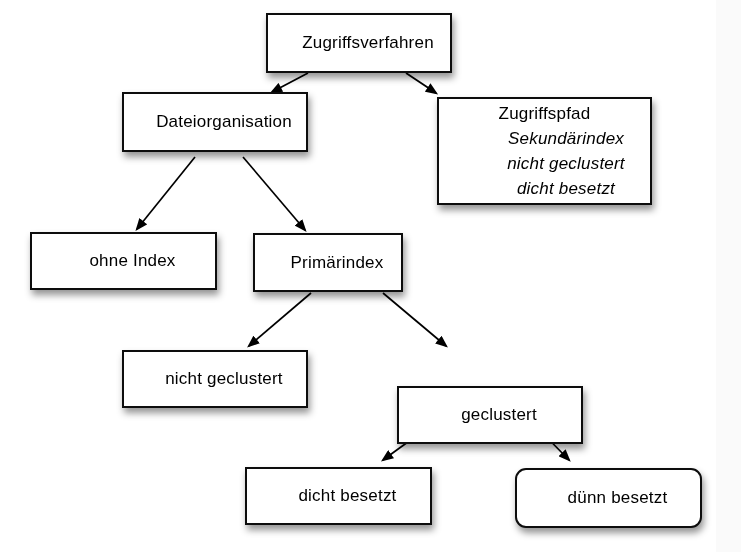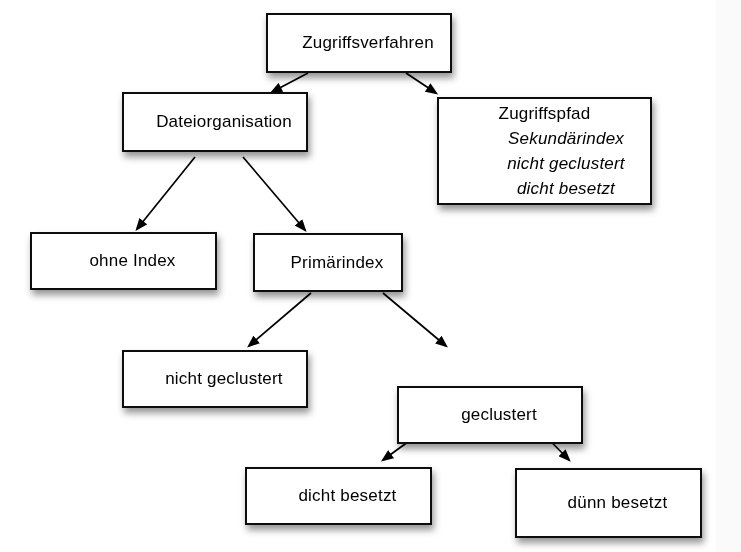--- a/index.html
+++ b/index.html
@@ -47,21 +47,21 @@
 
   
   #n-zugriffsverfahren { left: 266px; top: 13px;  width: 186px; height: 60px; }
   #n-dateiorganisation { left: 122px; top: 92px;  width: 186px; height: 60px; }
   #n-zugriffspfad      { left: 437px; top: 97px;  width: 215px; height: 108px; }
   #n-ohne-index        { left: 30px;  top: 232px; width: 187px; height: 58px; }
   #n-primaerindex      { left: 253px; top: 233px; width: 150px; height: 59px; }
   #n-nicht-geclustert  { left: 122px; top: 350px; width: 186px; height: 58px; }
   #n-geclustert        { left: 397px; top: 351px; width: 186px; height: 58px; margin-top: 35px; }
   #n-dicht-besetzt     { left: 245px; top: 467px; width: 187px; height: 58px; }
-  #n-duenn-besetzt     { left: 515px; top: 468px; width: 187px; height: 70px; }
+  #n-duenn-besetzt     { left: 515px; top: 468px; width: 187px; height: 60px; border-radius: 11px; }
 </style>
 </head>
 <body>
 
 <div id="stage">
 
   <div class="right-gutter"></div>
 
   <svg class="edges-layer" width="741" height="552" viewBox="0 0 741 552" xmlns="http://www.w3.org/2000/svg">
     <defs>

